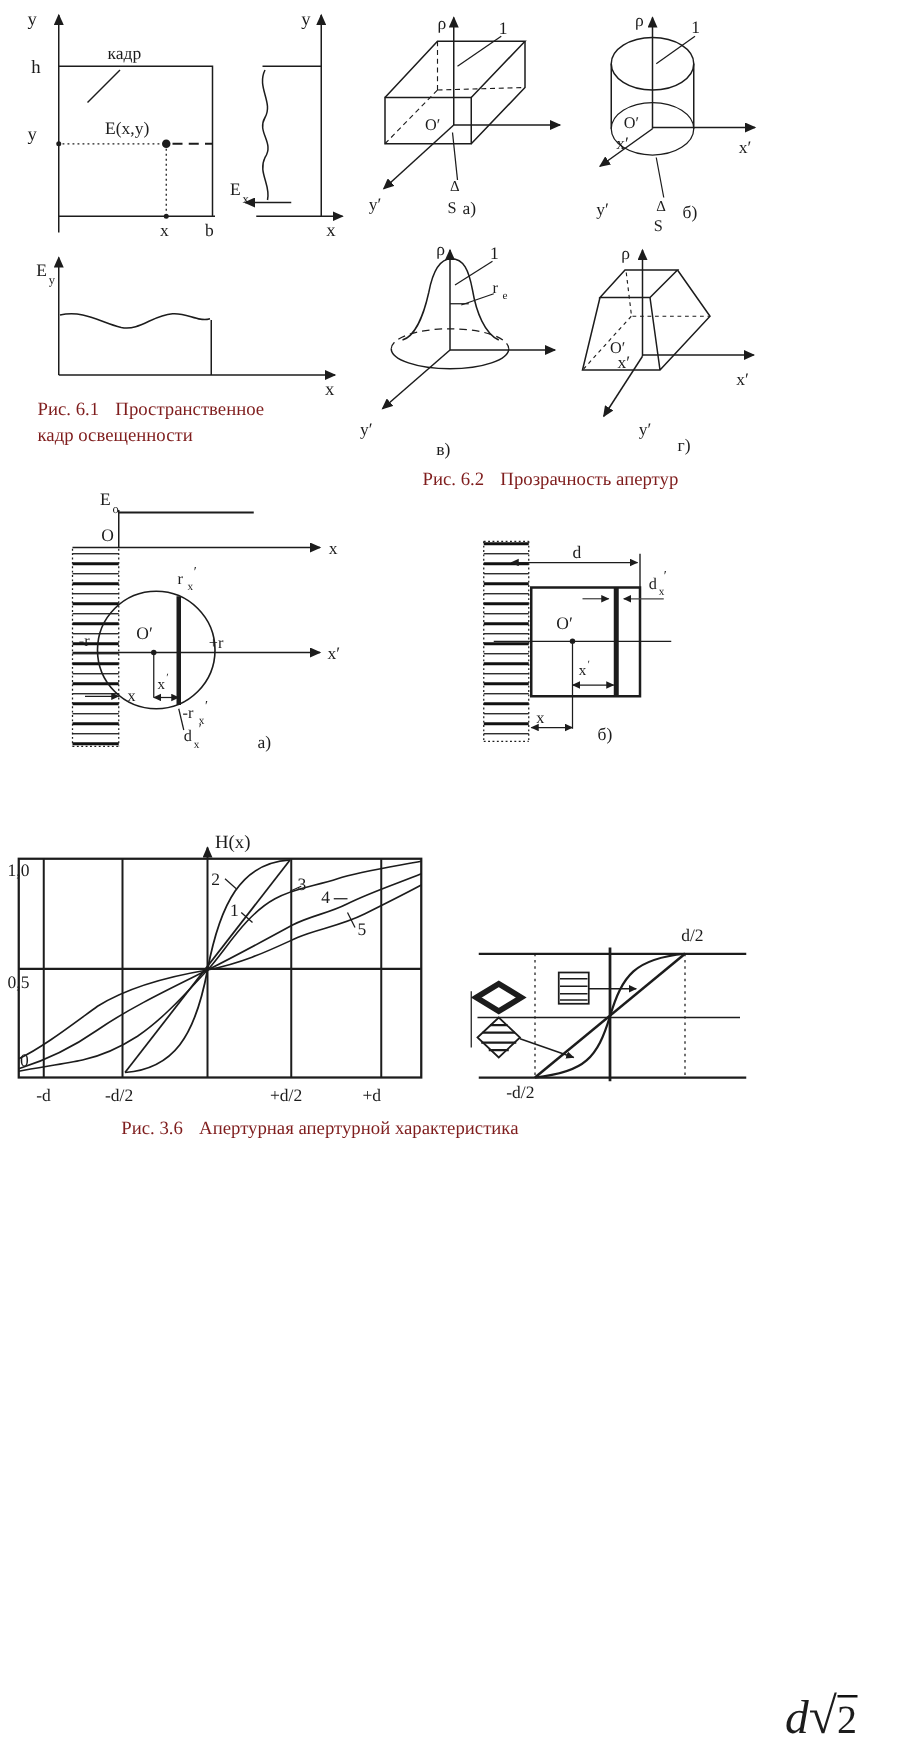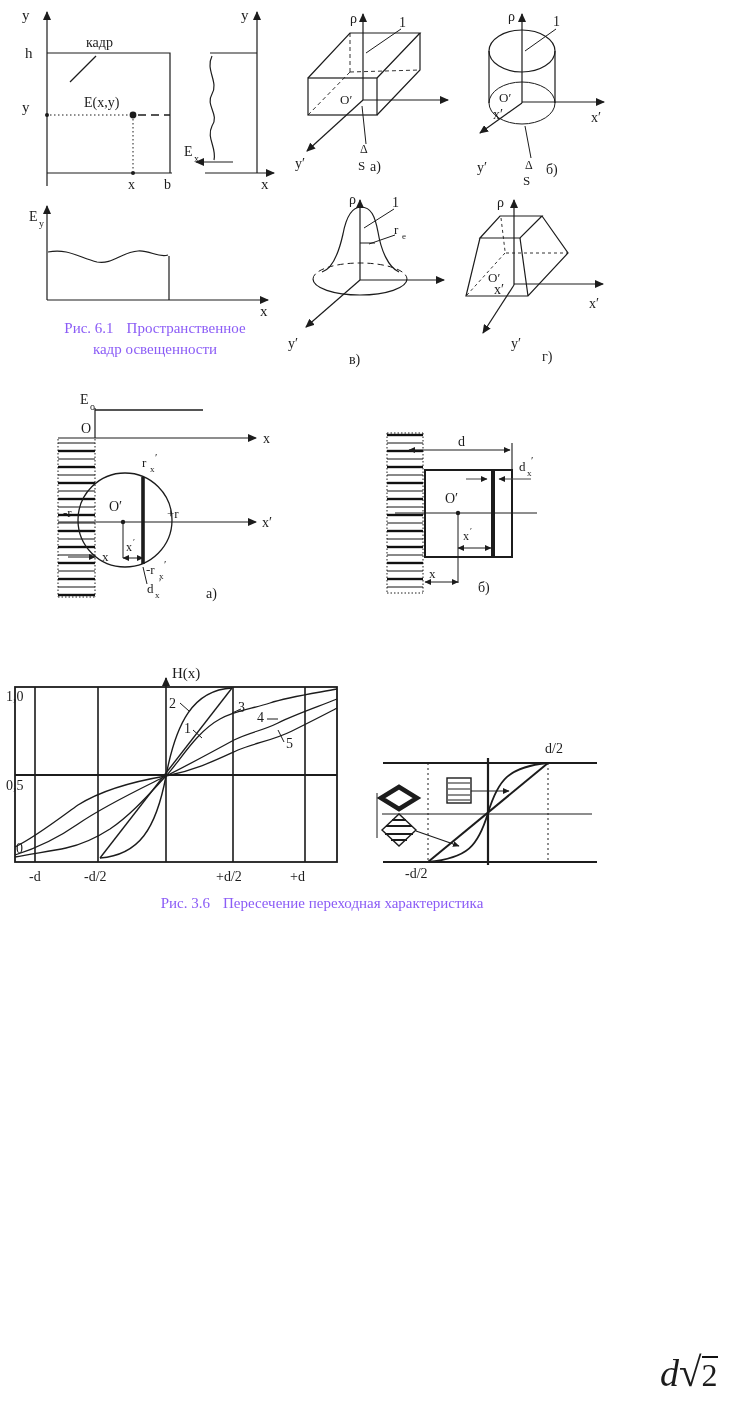--- a/index.html
+++ b/index.html
@@ -1,22 +1,22 @@
 <!DOCTYPE html>
 <html><head>
 <meta charset="utf-8">
 <style>
   html,body{margin:0;padding:0;background:#fff;}
   #page{position:relative;width:732px;height:1404px;background:#ffffff;overflow:hidden;
         font-family:"Liberation Serif","DejaVu Serif",serif;color:#1c1c1c;}
   svg{position:absolute;left:0;top:0;}
   svg text{font-family:"Liberation Serif","DejaVu Serif",serif;fill:#1c1c1c;}
-  .caption{position:absolute;text-align:center;font-size:15px;color:#8b5cf6;line-height:21px;}
+  .caption{position:absolute;text-align:left;font-size:15px;color:#7f1d1d;line-height:21px;}
   .cap-num{margin-right:13px;}
-  .formula{position:absolute;left:660px;top:1348px;white-space:nowrap;}
+  .formula{position:absolute;left:628px;top:1348px;white-space:nowrap;}
   .frm-d{font-style:italic;font-size:38px;}
   .frm-sqrt{font-size:41px;}
   .frm-rad{font-size:32px;border-top:2.5px solid #111;display:inline-block;line-height:34px;}
 </style>
 </head>
 <body>
 
 <div id="page">
 
 <svg width="732" height="1404" viewBox="0 0 732 1404">
@@ -280,23 +280,26 @@
       </g>
     </g>
   </g>
 </svg>
 
 <div class="caption" style="left:30px;top:318px;width:250px;">
   <span class="cap-num">Рис. 6.1</span><span>Пространственное</span><br>
   <span>кадр освещенности</span>
 </div>
 
+<div class="caption" style="left:338px;top:374px;width:340px;">
+  <span class="cap-num">Рис. 6.2</span><span>Прозрачность апертур</span>
+</div>
 
 
 <div class="caption" style="left:97px;top:893px;width:450px;">
-  <span class="cap-num">Рис. 3.6</span><span>Пересечение переходная характеристика</span>
+  <span class="cap-num">Рис. 3.6</span><span>Апертурная апертурной характеристика</span>
 </div>
 
 <div class="formula">
   <span class="frm-d">d</span><span class="frm-sqrt">√</span><span class="frm-rad">2</span>
 </div>
 
 </div>
 
 </body></html>

